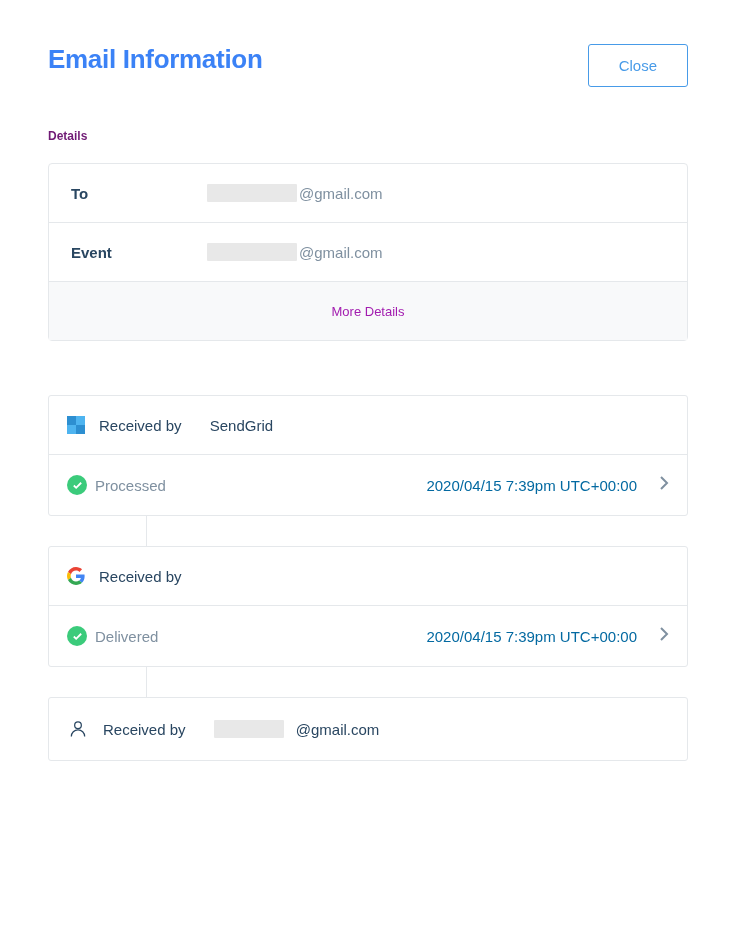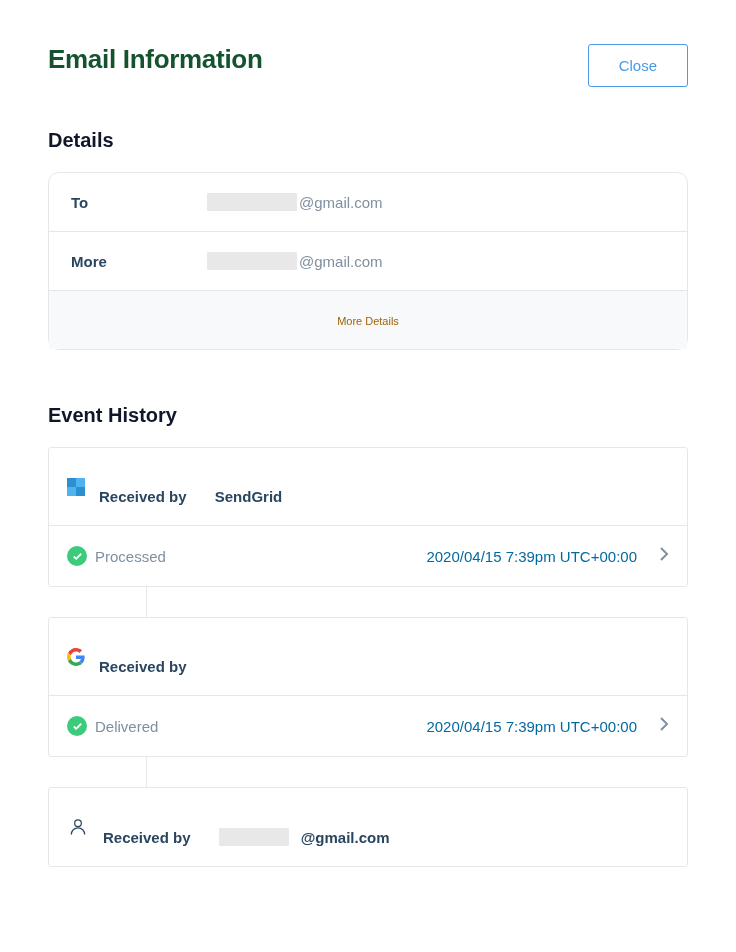--- a/index.html
+++ b/index.html
@@ -12,42 +12,42 @@
     }
     .header-row {
       display: flex;
       justify-content: space-between;
       align-items: flex-start;
       margin-bottom: 42px;
     }
     .page-title {
       font-size: 26px;
       font-weight: 700;
-      color: #14532d;
+      color: #3b82f6;
       letter-spacing: -0.3px;
     }
     .close-btn {
       border: 1px solid #489be8;
       background: #fff;
       color: #489be8;
       font-size: 15px;
       padding: 12px 30px;
       border-radius: 3px;
       cursor: pointer;
       font-weight: 400;
     }
     .section-title {
-      font-size: 20px;
+      font-size: 12px;
       font-weight: 700;
-      color: #0f172a;
+      color: #701a75;
       margin-bottom: 20px;
     }
     .details-box {
       border: 1px solid #e5e8eb;
-      border-radius: 11px;
+      border-radius: 4px;
       margin-bottom: 54px;
     }
     .detail-row {
       display: flex;
       padding: 20px 22px;
       border-bottom: 1px solid #e5e8eb;
       align-items: center;
     }
     .detail-label {
       width: 136px;
@@ -67,46 +67,45 @@
       background: #e8e8e8;
       height: 18px;
       border-radius: 1px;
     }
     .more-details-row {
       background: #f8f9fa;
       text-align: center;
       padding: 20px;
     }
     .more-details-link {
-      color: #a16207;
-      font-size: 11px;
+      color: #a21caf;
+      font-size: 13px;
       text-decoration: none;
       cursor: pointer;
     }
     .event-card {
       border: 1px solid #e5e8eb;
       border-radius: 3px;
       margin-bottom: 0;
     }
     .event-header {
       display: flex;
       align-items: center;
       padding: 20px 18px;
       gap: 14px;
       border-bottom: 1px solid #e5e8eb;
     }
     .event-header.no-border { border-bottom: none; }
     .event-header-text {
       font-size: 15px;
-      font-weight: 700;
+      font-weight: 400;
       color: #294661;
       display: flex;
       align-items: center;
       gap: 12px;
-      margin-top: 20px;
     }
     .event-row {
       display: flex;
       align-items: center;
       padding: 20px 18px;
       gap: 8px;
     }
     .event-status-icon {
       width: 20px;
       height: 20px;
@@ -180,34 +179,33 @@
   <div class="section-title">Details</div>
   <div class="details-box">
     <div class="detail-row">
       <div class="detail-label">To</div>
       <div class="detail-value">
         <span class="redacted" style="width:90px"></span>
         <span>@gmail.com</span>
       </div>
     </div>
     <div class="detail-row">
-      <div class="detail-label">More</div>
+      <div class="detail-label">Event</div>
       <div class="detail-value">
         <span class="redacted" style="width:90px"></span>
         <span>@gmail.com</span>
       </div>
     </div>
     <div class="more-details-row">
       <a class="more-details-link">More Details</a>
     </div>
   </div>
 </div>
 
 <div>
-  <div class="section-title">Event History</div>
 
   <div class="event-card">
     <div class="event-header">
       <div class="sendgrid-icon">
         <span class="sq a"></span>
           <span class="sq b"></span>
           <span class="sq c"></span>
           <span class="sq d"></span>
       </div>
       <div class="event-header-text">

